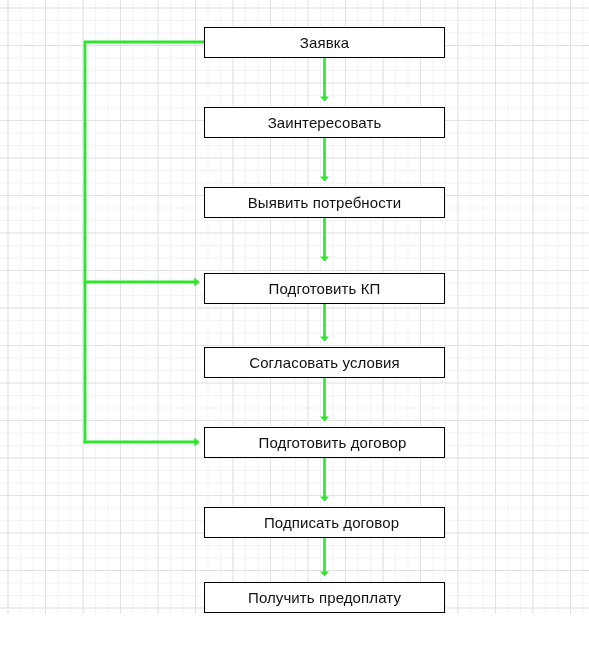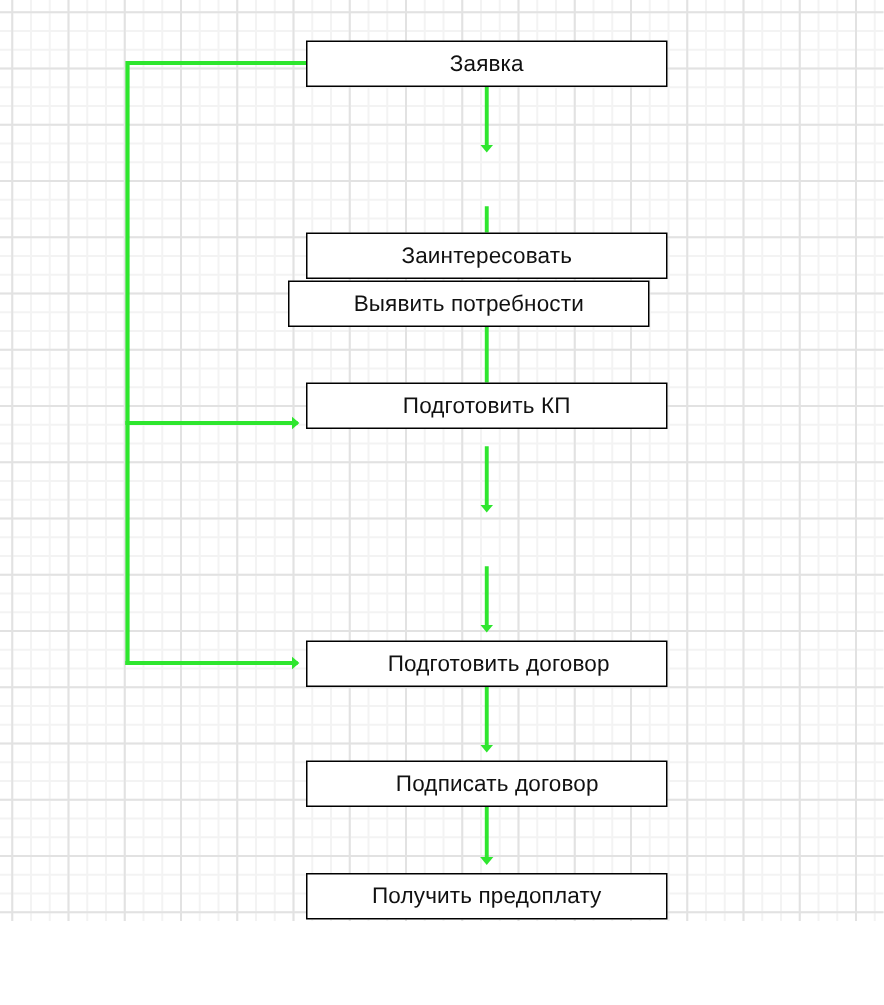--- a/index.html
+++ b/index.html
@@ -87,32 +87,35 @@
       <path d="M204,42 L85,42 L85,442"></path>
       <line x1="85" y1="282" x2="197" y2="282" marker-end="url(#arrow-down)"></line>
       <line x1="85" y1="442" x2="197" y2="442" marker-end="url(#arrow-down)"></line>
     </g>
   </svg>
 
   <div class="node" style="left:204px; top:26.5px; width:241px; height:31px;">
     <span>Заявка</span>
   </div>
 
-  <div class="node" style="left:204px; top:106.5px; width:241px; height:31px;margin-top:48px;">
+  <div class="node" style="left:204px; top:106.5px; width:241px; height:31px;">
     <span>Заинтересовать</span>
   </div>
 
-  <div class="node" style="left:192px; top:186.5px; width:241px; height:31px;">
+  <div class="node" style="left:204px; top:186.5px; width:241px; height:31px;">
     <span>Выявить потребности</span>
   </div>
 
-  <div class="node" style="left:204px; top:255px; width:241px; height:31px;">
+  <div class="node" style="left:204px; top:273px; width:241px; height:31px;">
     <span>Подготовить КП</span>
   </div>
 
+  <div class="node" style="left:204px; top:346.5px; width:241px; height:31px;">
+    <span>Согласовать условия</span>
+  </div>
 
   <div class="node" style="left:204px; top:426.5px; width:241px; height:31px;padding-left:16px;">
     <span>Подготовить договор</span>
   </div>
 
   <div class="node" style="left:204px; top:506.5px; width:241px; height:31px;padding-left:14px;">
     <span>Подписать договор</span>
   </div>
 
   <div class="node" style="left:204px; top:581.5px; width:241px; height:31px;align-items:center;">

